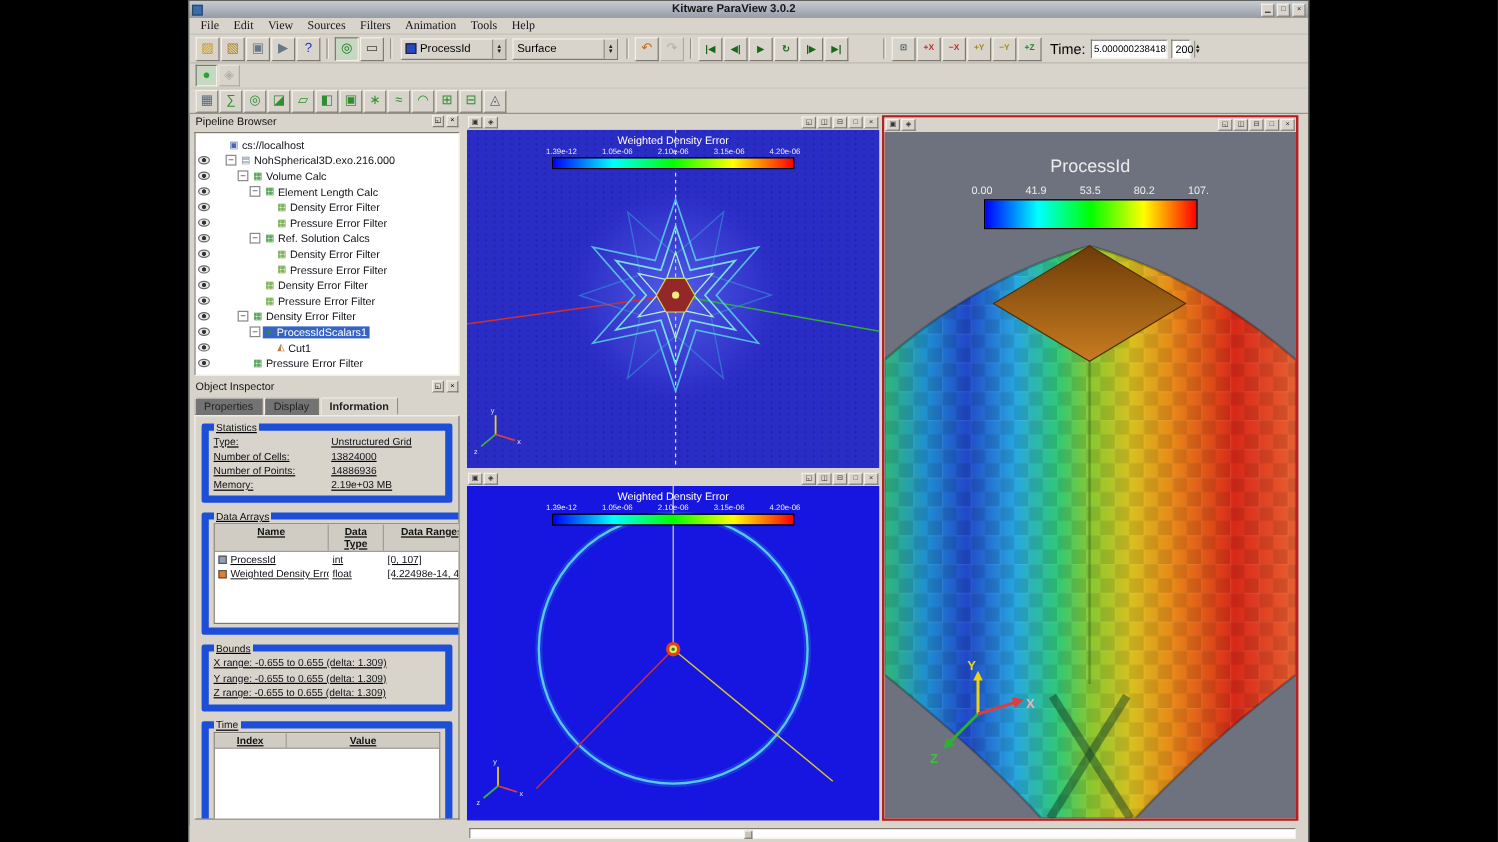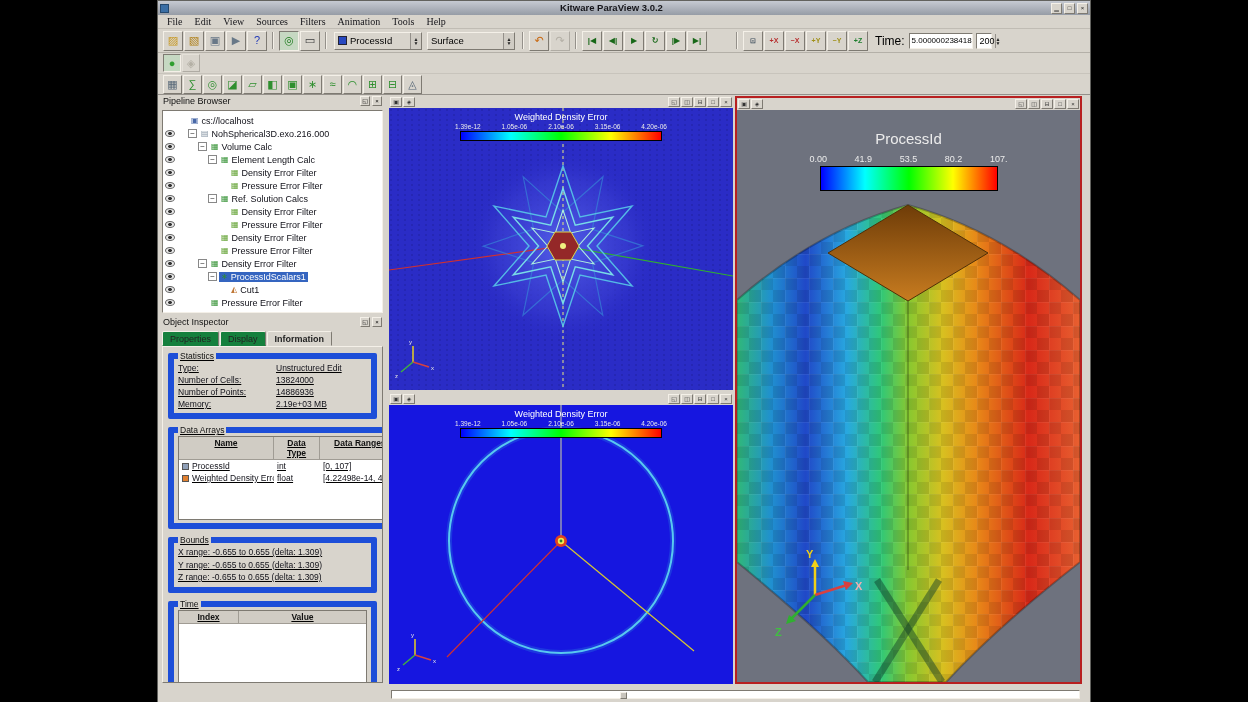--- a/index.html
+++ b/index.html
@@ -61,21 +61,21 @@
   .tree-row .expander{visibility:hidden;width:9px;height:9px;border:1px solid #888;background:#fff;font-size:8px;line-height:7px;text-align:center;color:#333;margin-right:2px;flex:none;}
   .tree-row.expander .expander{visibility:visible;}
   .node{display:flex;align-items:center;padding:0 2px;}
   .node-icon{font-size:8px;margin-right:3px;}
   .node-label{font-size:9px;color:#101018;white-space:nowrap;}
   .tree-row.bold .node-label{font-weight:normal;}
   .tree-row.selected .node{background:#3565c0;}
   .tree-row.selected .node-label{color:#fff;}
 
   .tabs{position:absolute;top:14px;left:2px;height:15px;display:flex;}
-  .tab{font-size:9px;padding:2px 7px 0;background:#15803d;border:1px solid;border-color:#f4f0e8 #7e7a72 transparent #f4f0e8;border-radius:2px 2px 0 0;margin-right:1px;color:#222;}
+  .tab{font-size:9px;padding:2px 7px 0;background:#737373;border:1px solid;border-color:#f4f0e8 #7e7a72 transparent #f4f0e8;border-radius:2px 2px 0 0;margin-right:1px;color:#222;}
   .tab.active{background:#d8d4cc;font-weight:bold;}
   .inspector-content{position:absolute;left:2px;right:2px;top:29px;bottom:2px;background:#d8d4cc;border:1px solid;border-color:#f4f0e8 #7e7a72 #7e7a72 #f4f0e8;padding:4px 5px;overflow:hidden;}
   fieldset.group{border:6px solid #1d4ed8;border-radius:2px;margin:0 0 6px;padding:1px 4px 3px;text-decoration:underline;}
   fieldset.group legend{font-size:8.5px;padding:0 2px;color:#111;}
   .stat-row{display:flex;font-size:8.5px;line-height:12px;color:#101018;}
   .stat-label{width:98px;flex:none;}
   .gtable{background:#fff;border:1px solid #7e7a72;font-size:8.5px;overflow:hidden;position:relative;}
   .gtable.arrays{height:84px;}
   .gtable.timet{height:86px;}
   .thead{display:flex;background:#d0ccc4;border-bottom:1px solid #a09c94;}
@@ -492,21 +492,21 @@
           <span class="tab active">Information</span>
         </div>
     <div class="inspector-content">
 
       <fieldset class="group">
         <legend>Statistics</legend>
         <div>
 
             <div class="stat-row">
               <span class="stat-label">Type:</span>
-              <span class="stat-value">Unstructured Edit</span>
+              <span class="stat-value">Unstructured Grid</span>
             </div>
 
             <div class="stat-row">
               <span class="stat-label">Number of Cells:</span>
               <span class="stat-value">13824000</span>
             </div>
 
             <div class="stat-row">
               <span class="stat-label">Number of Points:</span>
               <span class="stat-value">14886936</span>

